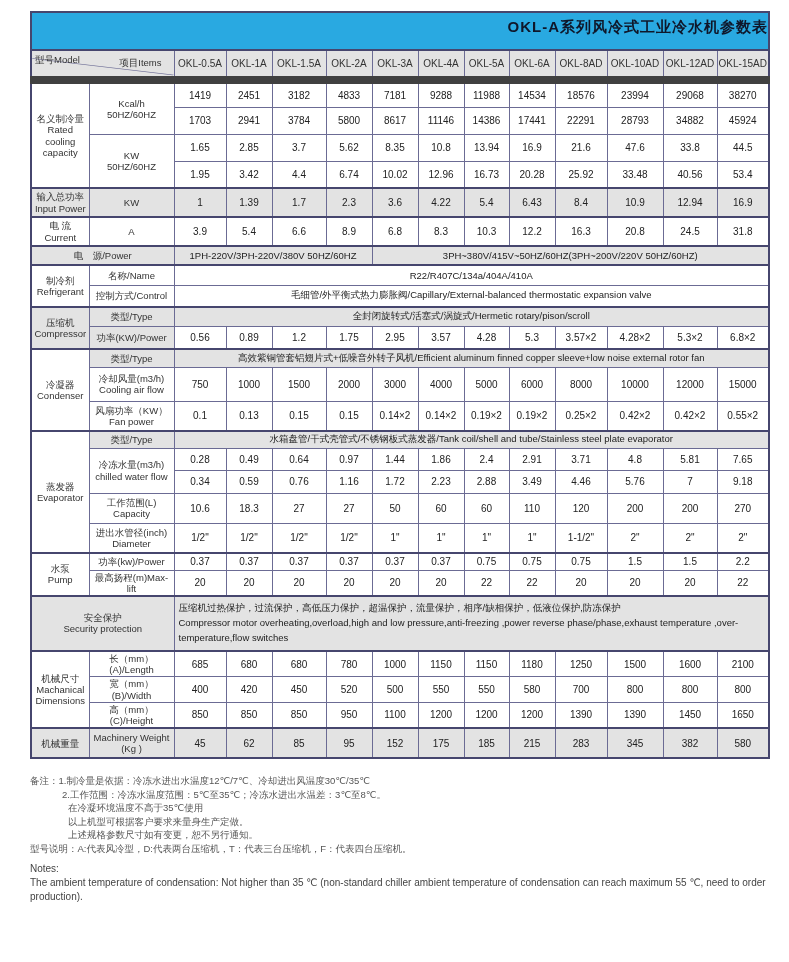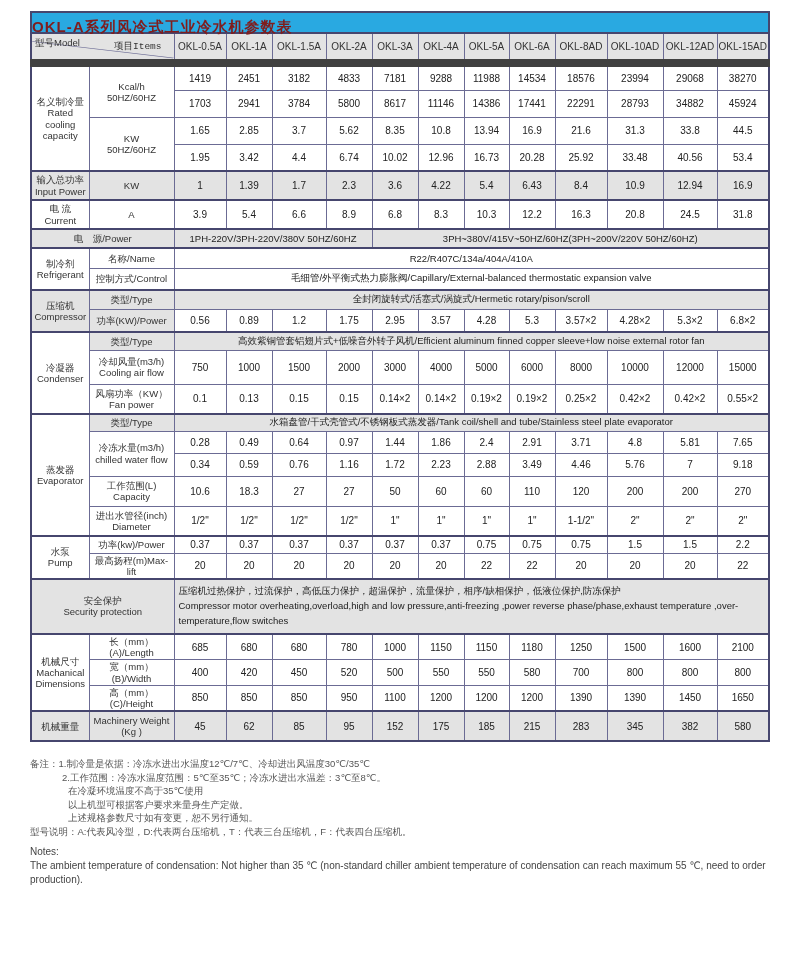--- a/index.html
+++ b/index.html
@@ -9,42 +9,42 @@
     font-family: "Liberation Sans", "DejaVu Sans", sans-serif; color: #333;
   }
   .header { display: flex; align-items: flex-start; padding: 10px 0 0 26px; }
   .logo { width: 50px; height: 46px; flex: 0 0 auto; margin-top: 2px; }
   .titles { margin-left: 8px; }
   .title-zh { font-size: 23px; font-weight: bold; color: #4d4d4d; letter-spacing: 1px; line-height: 1.2; }
   .title-en { font-size: 14.5px; color: #484848; margin-top: 3px; letter-spacing: .2px; }
 
   .table-wrap { margin: 11px 0 0 30px; width: 740px; }
   .caption-bar {
-    width: 740px; height: 21px; line-height: 27px; text-align: left;
-    background: #29a9e1; color: #7f1d1d; font-size: 15px; font-weight: bold; letter-spacing: 1px;
+    width: 740px; height: 38px; line-height: 27px; text-align: right;
+    background: #29a9e1; color: #0f172a; font-size: 15px; font-weight: bold; letter-spacing: 1px;
     border: 2px solid #46466e; border-bottom: none;
   }
   table { border-collapse: collapse; table-layout: fixed; width: 740px; border: 2px solid #46466e; }
   td {
     border: 1px solid #6b6b94; text-align: center; vertical-align: middle;
     font-size: 10px; color: #222; padding: 1px 1px; overflow: hidden;
   }
   thead td { background: #e3e3e3; height: 30px; font-size: 10px; color: #333; border-bottom: 8px solid #404040; }
   .shade { background: #e3e3e3; }
   tr.gs td { border-top: 2px solid #46466e; }
   .group-cell, .label-cell { font-size: 9.5px; line-height: 1.18; color: #333; }
   .label-cell .l1, .group-cell .l1 { display: block; }
   .label-cell .l2, .group-cell .l2 { display: block; }
   .val-cell { font-size: 10px; }
   .merged-cell { font-size: 9.5px; }
   .merged-cell.left { text-align: left; padding: 2px 4px; white-space: pre-line; line-height: 1.55; }
   .corner { position: relative; }
   .corner svg { position: absolute; inset: 0; width: 100%; height: 100%; }
   .corner-model { position: absolute; left: 3px; top: 3px; font-size: 9.5px; color: #333; }
-  .corner-items { position: absolute; right: 12px; top: 6px; font-size: 9.5px; color: #333; font-family: Liberation Mono, monospace; }
+  .corner-items { position: absolute; right: 12px; top: 6px; font-size: 9.5px; color: #333; }
 
   .notes-zh { margin: 15px 0 0 30px; }
   .notes-zh .note-line { font-size: 9.5px; color: #555; line-height: 13.5px; }
   .notes-en { margin: 7px 0 0 30px; }
   .notes-en .note-line { font-size: 10px; color: #444; line-height: 14px; }
   .ind-0 { padding-left: 0; }
   .ind-1 { padding-left: 32px; }
   .ind-2 { padding-left: 38px; }
 </style>
 </head>
@@ -139,21 +139,21 @@
             </td>
             <td class="val-cell">1.65</td>
             <td class="val-cell">2.85</td>
             <td class="val-cell">3.7</td>
             <td class="val-cell">5.62</td>
             <td class="val-cell">8.35</td>
             <td class="val-cell">10.8</td>
             <td class="val-cell">13.94</td>
             <td class="val-cell">16.9</td>
             <td class="val-cell">21.6</td>
-            <td class="val-cell">31.3</td>
+            <td class="val-cell">47.6</td>
             <td class="val-cell">33.8</td>
             <td class="val-cell">44.5</td>
           </tr>
           <tr style="height: 27px;">
             <td class="val-cell">1.95</td>
             <td class="val-cell">3.42</td>
             <td class="val-cell">4.4</td>
             <td class="val-cell">6.74</td>
             <td class="val-cell">10.02</td>
             <td class="val-cell">12.96</td>

